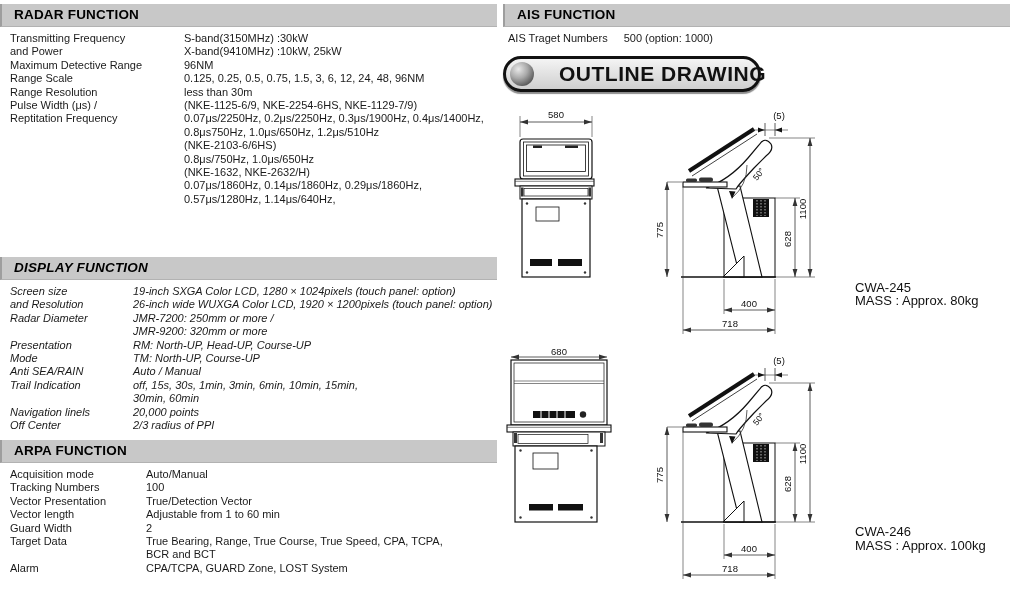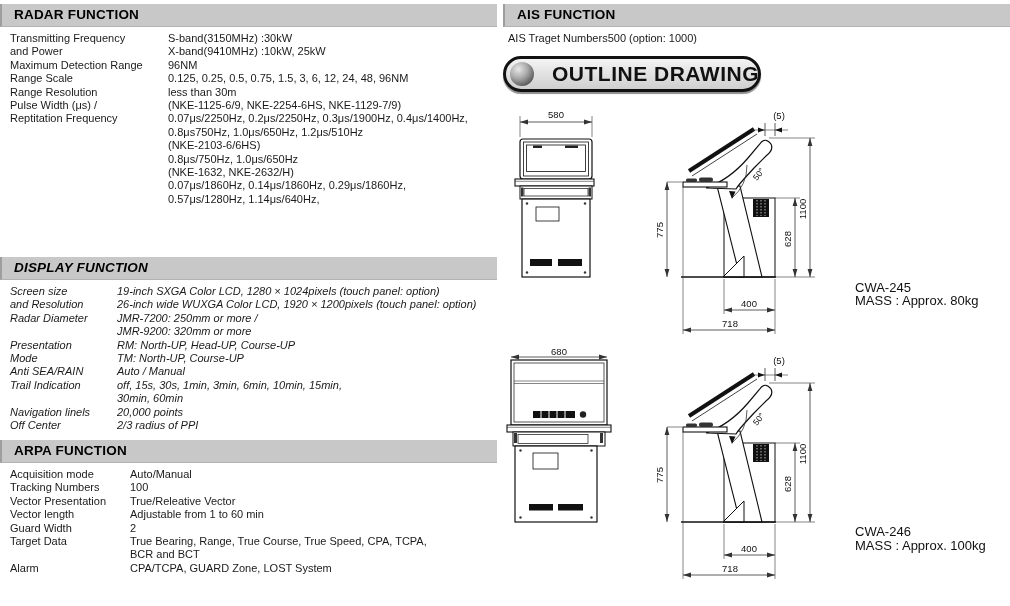--- a/index.html
+++ b/index.html
@@ -7,32 +7,32 @@
         font-family:"Liberation Sans","DejaVu Sans",sans-serif;color:#1a1a1a;}
   .col{position:absolute;top:0;}
   .col-left{left:0;width:497px;}
   .col-right{left:503px;width:507px;}
   .sec{position:absolute;left:0;right:0;}
   .sec-bar{background:#c8c8c8;border-left:2px solid #9e9e9e;border-bottom:1px solid #b2b2b2;
            height:22px;line-height:22px;padding-left:12px;font-size:13.5px;font-weight:700;
            color:#000;letter-spacing:.2px;}
   .spec-table{padding-left:10px;padding-top:5px;font-size:11px;}
   .col-right .spec-table{padding-left:5px;}
-  .spec-row{display:flex;}
+  .spec-row{display:flex;gap:16px;}
   .spec-label{flex:0 0 var(--lw);}
   .spec-label>div,.spec-value>div{line-height:13.4px;white-space:nowrap;}
   .sec-radar{--lw:158px;}
   .sec-display{--lw:107px;}
   .sec-arpa{--lw:120px;}
   .sec-ais{--lw:92px;}
   .outline-badge{position:absolute;left:0;top:56px;width:248px;height:30px;
                  border:3px solid #111;border-radius:19px;
                  background:linear-gradient(#f4f4f4,#cfcfcf);
                  box-shadow:0 2px 1px rgba(0,0,0,.45);
-                 display:flex;align-items:center;gap:18px;padding-left:4px;}
+                 display:flex;align-items:center;gap:25px;padding-left:4px;}
   .ball{width:24px;height:24px;border-radius:50%;flex:0 0 auto;
         background:radial-gradient(circle at 35% 30%,#e8e8e8,#a9a9a9 40%,#5d5d5d 75%,#3a3a3a);}
   .outline-title{font-size:21px;font-weight:700;color:#111;letter-spacing:.5px;white-space:nowrap;}
   svg{position:absolute;left:0;}
   svg text{font-family:"Liberation Sans","DejaVu Sans",sans-serif;fill:#111;}
   .dimtxt{font-size:9.5px;}
   .angtxt{font-size:8.5px;}
   .modeltxt{font-size:13px;}
   .part{fill:#fff;stroke:#111;}
   .thin{stroke:#333;stroke-width:.6;fill:none;}
@@ -54,21 +54,21 @@
               <div>Transmitting Frequency</div>
               <div>and Power</div>
             </div>
             <div class="spec-value">
               <div>S-band(3150MHz) :30kW</div>
               <div>X-band(9410MHz) :10kW, 25kW</div>
             </div>
           </div>
           <div class="spec-row">
             <div class="spec-label">
-              <div>Maximum Detection Range</div>
+              <div>Maximum Detective Range</div>
             </div>
             <div class="spec-value">
               <div>96NM</div>
             </div>
           </div>
           <div class="spec-row">
             <div class="spec-label">
               <div>Range Scale</div>
             </div>
             <div class="spec-value">
@@ -189,21 +189,21 @@
             </div>
             <div class="spec-value">
               <div>100</div>
             </div>
           </div>
           <div class="spec-row">
             <div class="spec-label">
               <div>Vector Presentation</div>
             </div>
             <div class="spec-value">
-              <div>True/Releative Vector</div>
+              <div>True/Detection Vector</div>
             </div>
           </div>
           <div class="spec-row">
             <div class="spec-label">
               <div>Vector length</div>
             </div>
             <div class="spec-value">
               <div>Adjustable from 1 to 60 min</div>
             </div>
           </div>

